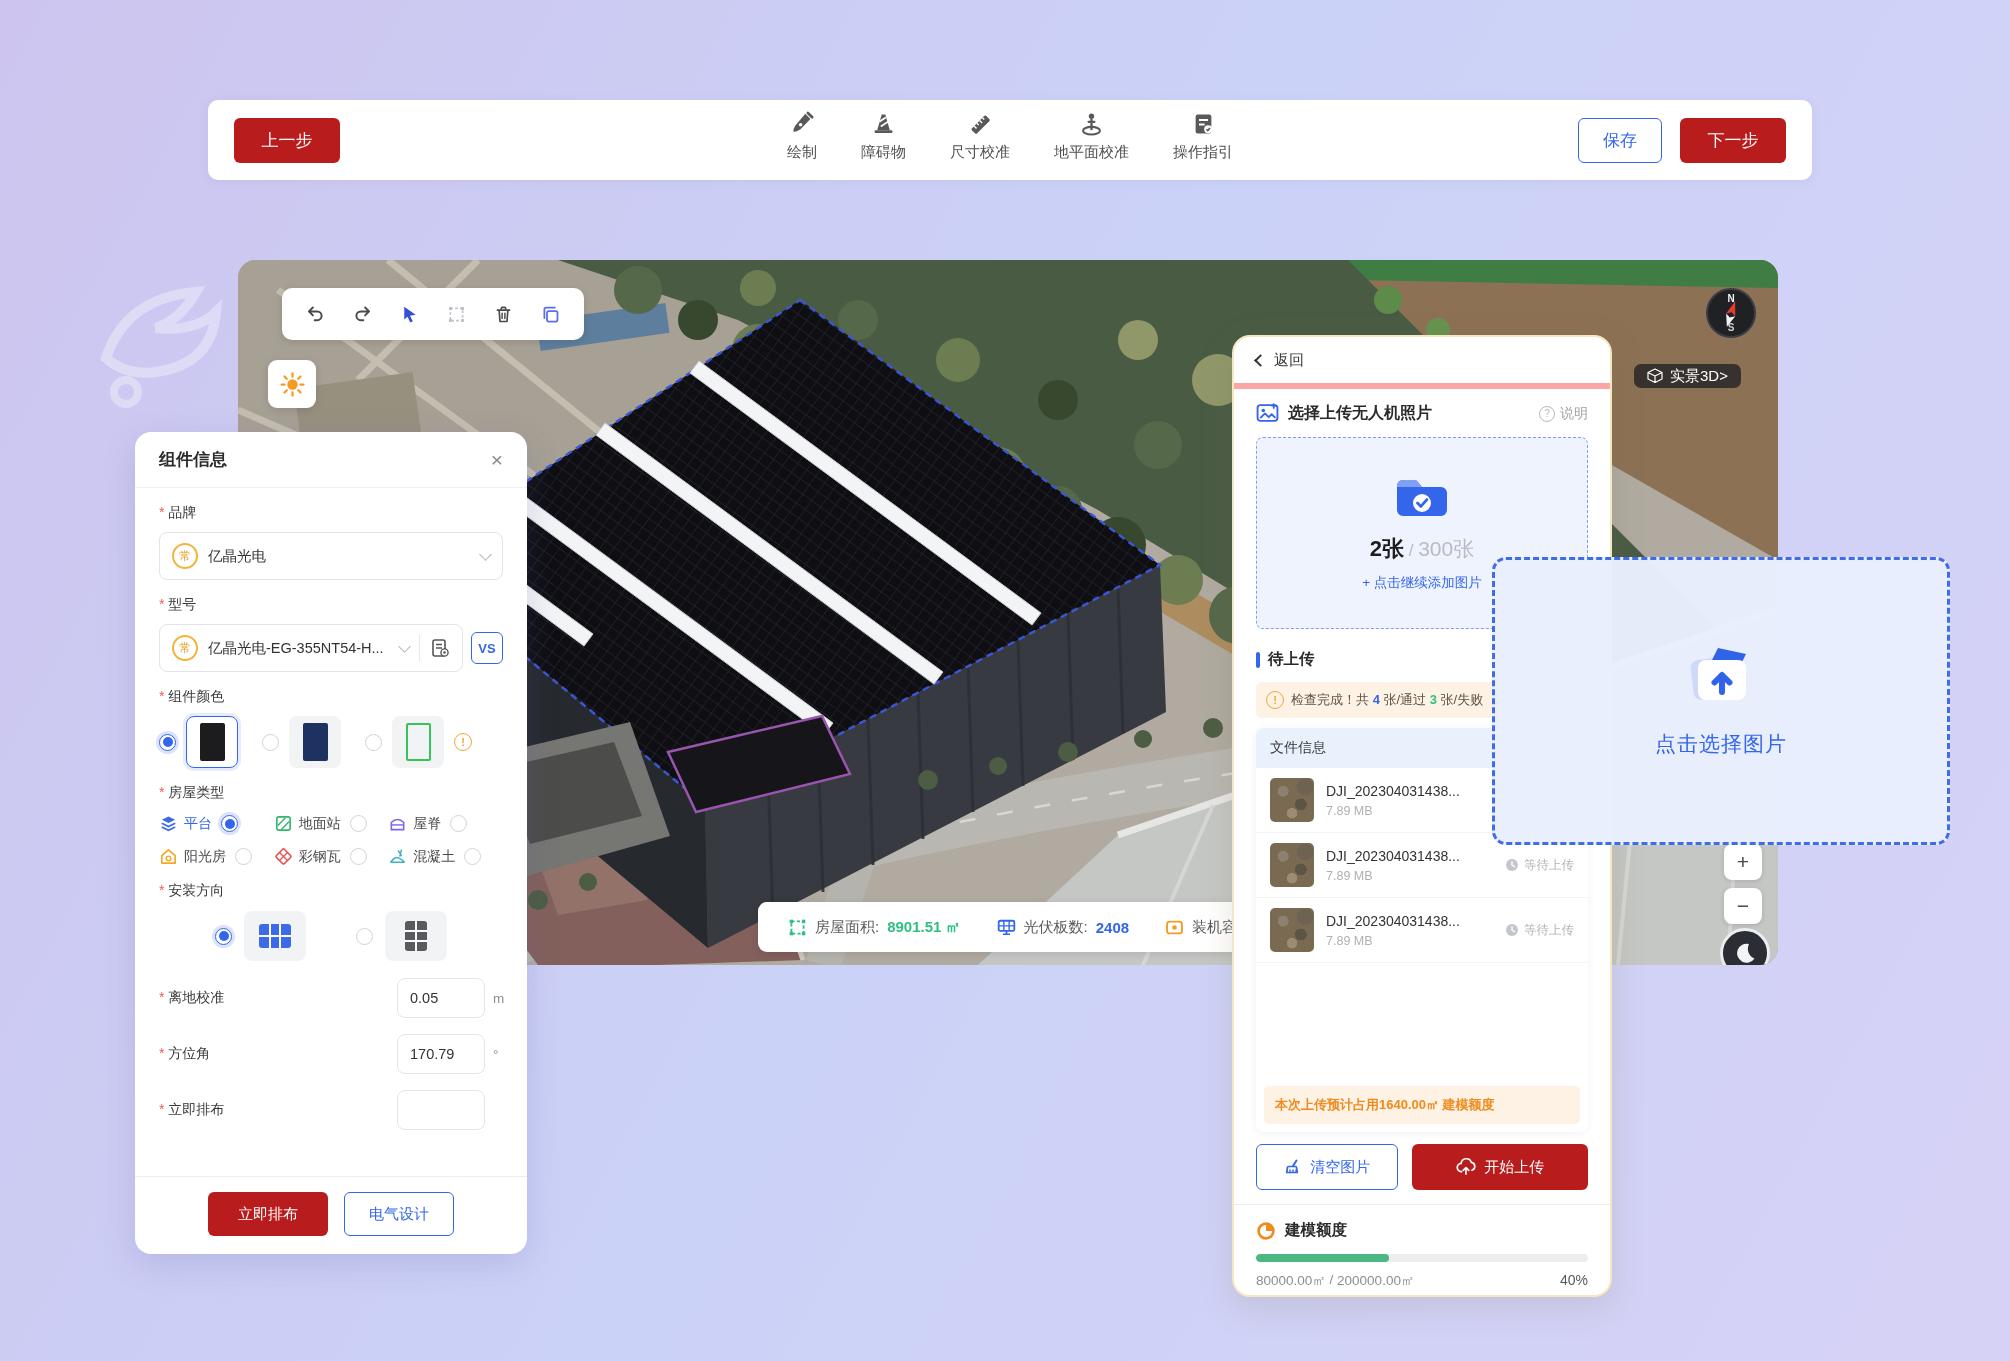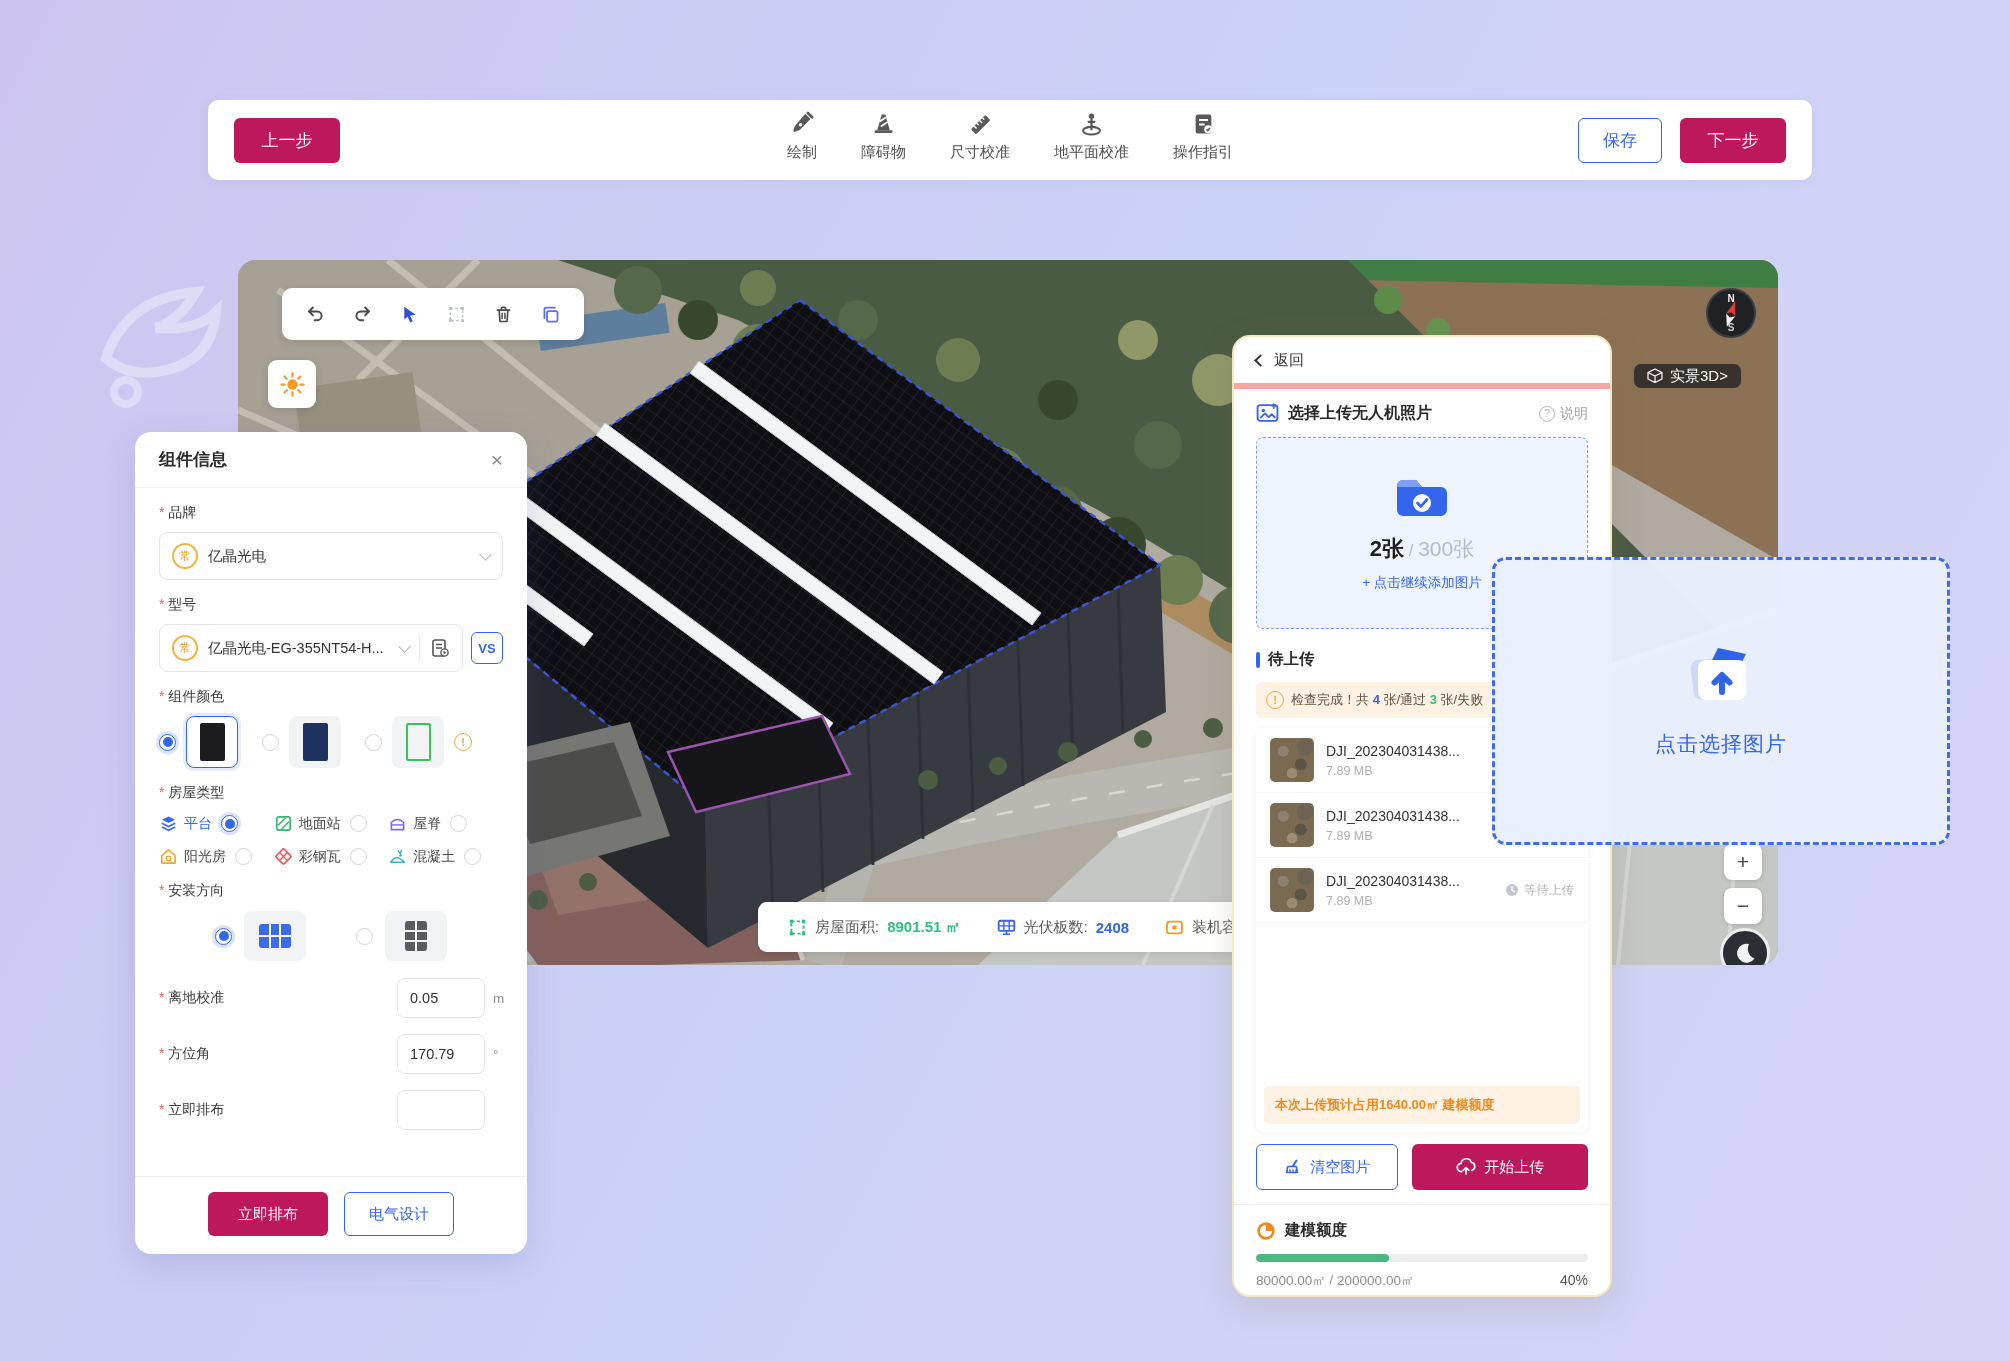--- a/index.html
+++ b/index.html
@@ -7,21 +7,21 @@
   body { font-family:"Liberation Sans","DejaVu Sans",sans-serif; }
   .stage { position:relative; width:2010px; height:1361px; overflow:hidden;
            background:linear-gradient(118deg,#cdc5ef 0%,#cbd2f7 48%,#d6d2f6 100%); }
 
   
   .topbar { position:absolute; left:208px; top:100px; width:1604px; height:80px;
             background:#fff; border-radius:10px; display:flex; align-items:center;
             padding:0 26px; z-index:3; box-shadow:0 2px 10px rgba(120,120,190,.10); }
   .btn { border:none; cursor:pointer; border-radius:6px; font-size:17px;
          font-family:inherit; display:inline-flex; align-items:center; justify-content:center; }
-  .btn.primary { background:#be185d; color:#fff; }
+  .btn.primary { background:#b91c1c; color:#fff; }
   .btn.ghost { background:#fff; color:#3466eb; border:1px solid #3466eb; }
   .btn-prev { width:106px; height:45px; }
   .topbar-tools { position:absolute; left:50%; transform:translateX(-50%); top:11px;
                   display:flex; gap:44px; }
   .tool { display:flex; flex-direction:column; align-items:center; gap:5px; cursor:pointer; }
   .tool svg { width:27px; height:27px; }
   .tool-label { font-size:15px; color:#4f4f4f; white-space:nowrap; }
   .topbar-right { margin-left:auto; display:flex; gap:18px; }
   .btn-save { width:84px; height:45px; }
   .btn-next { width:106px; height:45px; }
@@ -658,20 +658,21 @@
       <span class="blue-bar"></span>
       <span class="pending-title">待上传</span>
     </div>
 
     <div class="alert">
       <span class="warn-dot">!</span>
       <span><span>检查完成！共 </span><b class="blue">4</b><span> 张/通过 </span><b class="green">3</b><span> 张/失败</span></span>
     </div>
 
     <div class="file-card">
+      <div class="file-head">文件信息</div>
 
       <div class="file-row">
         <span class="thumb"></span>
         <span class="file-meta">
           <div class="file-name">DJI_202304031438...</div>
           <div class="file-size">7.89 MB</div>
         </span>
       </div>
       <div class="file-row">
         <span class="thumb"></span>

